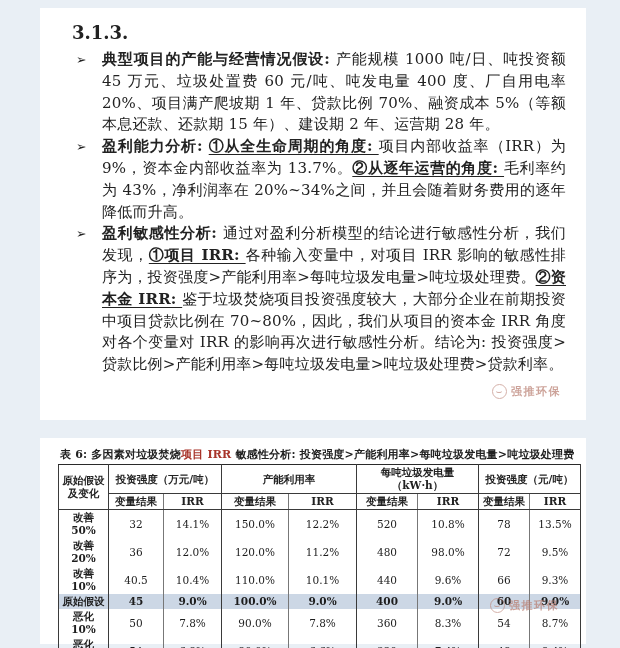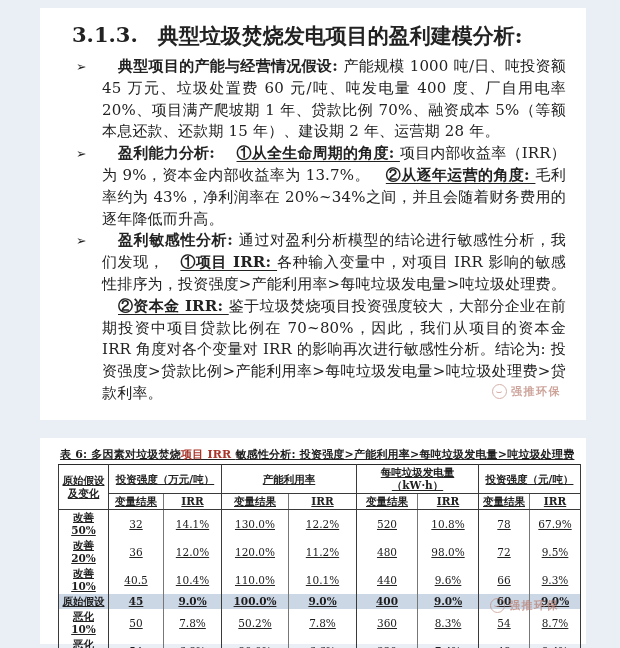--- a/index.html
+++ b/index.html
@@ -15,34 +15,34 @@
   html,body{width:620px;height:648px;}
   body{
     position:relative;
     background:var(--page-bg);
     font-family:"DejaVu Serif","Liberation Serif",serif;
     color:var(--ink);
     overflow:hidden;
   }
   .card{position:absolute;background:var(--card-bg);}
   #text-card{left:40px;top:8px;width:546px;height:412px;padding:12px 20px 0 32px;}
-  #table-card{left:40px;top:438px;width:546px;height:206px;padding:9px 8px 0 18px;text-decoration:underline;}
+  #table-card{left:40px;top:438px;width:546px;height:206px;padding:9px 8px 0 18px;}
 
   
-  .doc-heading{display:flex;gap:20px;font-weight:bold;font-size:21px;margin:2px 0 6px 0;}
+  .doc-heading{display:flex;gap:20px;font-weight:bold;font-size:18px;margin:2px 0 6px 0;}
   .bullet{display:flex;margin-left:4px;}
   .bullet-marker{
     width:26px;flex:none;font-size:12.5px;padding-top:3px;
     font-family:"DejaVu Sans","Liberation Sans",sans-serif;
   }
   .bullet-text{
     flex:1;font-size:15px;line-height:21.8px;text-align:justify;
     letter-spacing:0.2px;
   }
-  .bullet-text .b{font-weight:bold;margin-left:16px;}
+  .bullet-text .b{font-weight:bold;}
   .bullet-text .u{text-decoration:underline;text-underline-offset:3px;}
 
   
   .tbl-caption{font-size:11px;font-weight:bold;margin:0 0 0 2px;letter-spacing:0.2px;line-height:15px;}
   .tbl-caption .red{color:var(--accent-red);}
   table{
     width:522px;border-collapse:collapse;table-layout:fixed;
     font-size:10.5px;margin-top:2px;
     border-top:1.6px solid #2a2a2a;
     border-bottom:1.5px solid #2a2a2a;
@@ -76,21 +76,20 @@
   }
   #wm-1{left:492px;top:384px;}
   #wm-2{left:490px;top:598px;}
 </style>
 </head>
 <body>
 
 <div class="card" id="text-card">
   <div class="doc-heading">
     <span>3.1.3.</span>
-    <span>典型垃圾焚烧发电项目的盈利建模分析:</span>
   </div>
 
   <div class="bullet">
     <span class="bullet-marker">➢</span>
     <span class="bullet-text"><span class="b">典型项目的产能与经营情况假设: </span><span>产能规模 1000 吨/日、吨投资额 45 万元、垃圾处置费 60 元/吨、吨发电量 400 度、厂自用电率 20%、项目满产爬坡期 1 年、贷款比例 70%、融资成本 5%（等额本息还款、还款期 15 年）、建设期 2 年、运营期 28 年。</span></span>
   </div>
 
   <div class="bullet">
     <span class="bullet-marker">➢</span>
     <span class="bullet-text"><span class="b">盈利能力分析: </span><span class="b u">①从全生命周期的角度: </span><span>项目内部收益率（IRR）为 9%，资本金内部收益率为 13.7%。</span><span class="b u">②从逐年运营的角度:  </span><span>毛利率约为 43%，净利润率在 20%~34%之间，并且会随着财务费用的逐年降低而升高。</span></span>
@@ -137,26 +136,26 @@
         <th class="ssep subh">IRR</th>
         <th class="gsep subh">变量结果</th>
         <th class="ssep subh">IRR</th>
       </tr>
     </thead>
     <tbody>
         <tr>
           <td class="rowlabel">改善 50%</td>
           <td class="gsep">32</td>
           <td class="ssep">14.1%</td>
-          <td class="gsep">130.0%</td>
+          <td class="gsep">150.0%</td>
           <td class="ssep">12.2%</td>
           <td class="gsep">520</td>
           <td class="ssep">10.8%</td>
           <td class="gsep">78</td>
-          <td class="ssep">67.9%</td>
+          <td class="ssep">13.5%</td>
         </tr>
         <tr>
           <td class="rowlabel">改善 20%</td>
           <td class="gsep">36</td>
           <td class="ssep">12.0%</td>
           <td class="gsep">120.0%</td>
           <td class="ssep">11.2%</td>
           <td class="gsep">480</td>
           <td class="ssep">98.0%</td>
           <td class="gsep">72</td>
@@ -181,21 +180,21 @@
           <td class="ssep">9.0%</td>
           <td class="gsep">400</td>
           <td class="ssep">9.0%</td>
           <td class="gsep">60</td>
           <td class="ssep">9.0%</td>
         </tr>
         <tr>
           <td class="rowlabel">恶化 10%</td>
           <td class="gsep">50</td>
           <td class="ssep">7.8%</td>
-          <td class="gsep">50.2%</td>
+          <td class="gsep">90.0%</td>
           <td class="ssep">7.8%</td>
           <td class="gsep">360</td>
           <td class="ssep">8.3%</td>
           <td class="gsep">54</td>
           <td class="ssep">8.7%</td>
         </tr>
         <tr>
           <td class="rowlabel">恶化 20%</td>
           <td class="gsep">54</td>
           <td class="ssep">6.8%</td>

